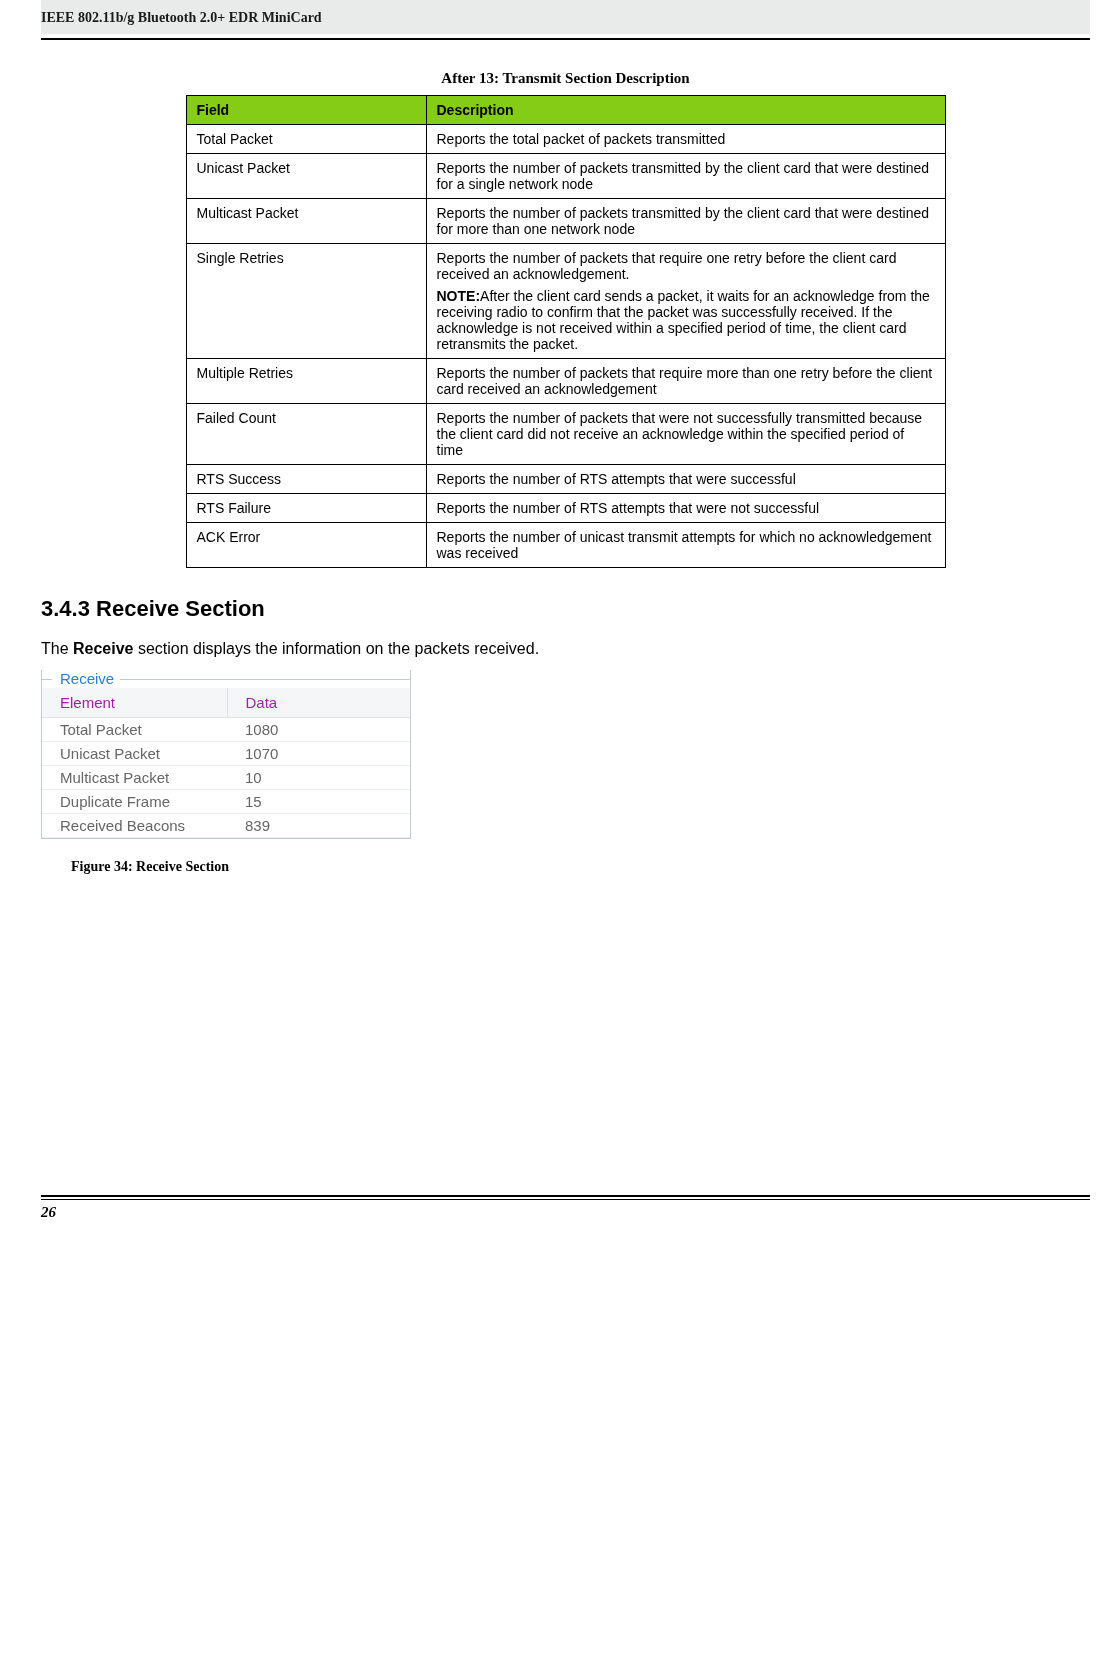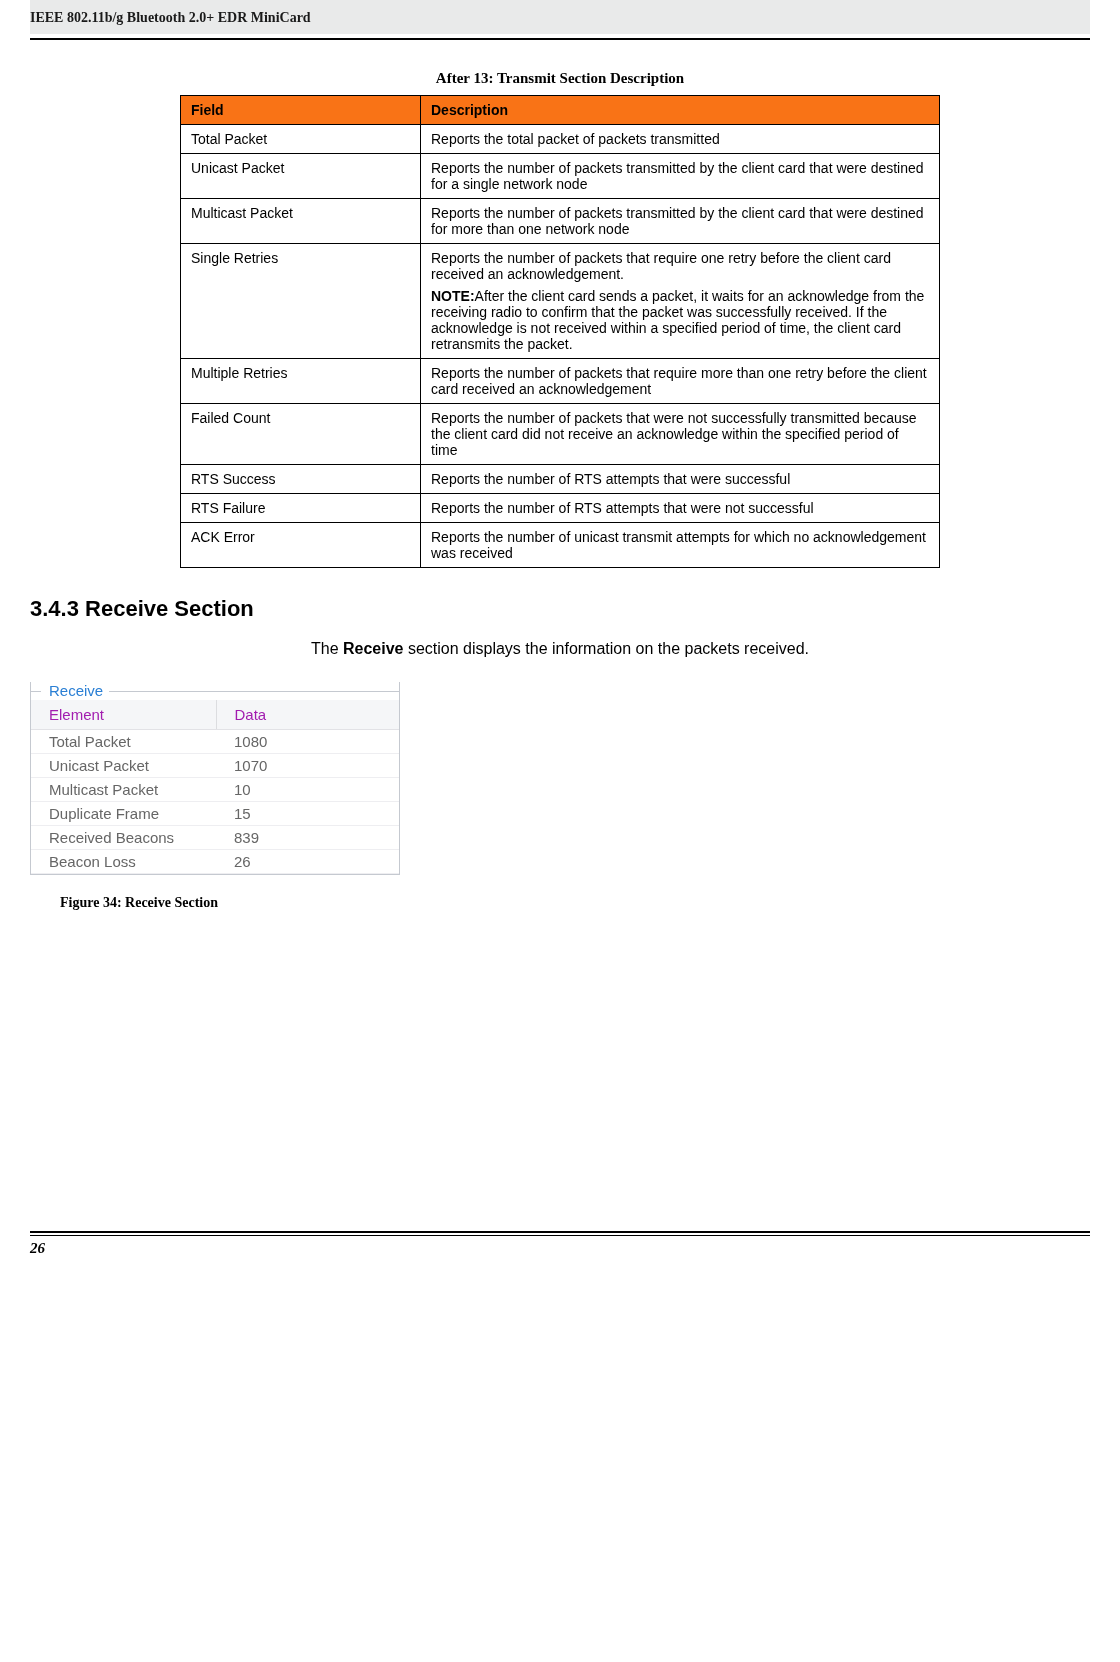--- a/index.html
+++ b/index.html
@@ -8,21 +8,21 @@
       box-sizing: border-box;
     }
     body {
       font-family: Arial, Helvetica, sans-serif;
       background: #fff;
       width: 1120px;
       margin: 0 auto;
       padding: 0;
     }
     .page-wrapper {
-      padding: 0 30px 20px 30px;
+      padding: 0 30px 20px 41px;
     }
     .header-band {
       background: #e9eaea;
       padding: 10px 0 8px 0;
       margin-bottom: 4px;
     }
     .header-title {
       font-size: 14px;
       font-weight: bold;
       color: #1a1a1a;
@@ -47,34 +47,33 @@
       font-size: 14px;
     }
     .desc-table td, .desc-table th {
       border: 1.5px solid #000;
       padding: 6px 10px;
       vertical-align: top;
       text-align: left;
     }
     .desc-table th {
       font-weight: bold;
-      background: #f97316;
+      background: #84cc16;
     }
     .col-field {
       width: 240px;
     }
     .section-heading {
       font-size: 22px;
       font-weight: bold;
       margin: 28px 0 18px 0;
     }
     .section-text {
       font-size: 16px;
-      margin-bottom: 24px;
-      text-align: center;
+      margin-bottom: 12px;
     }
     .receive-panel {
       width: 370px;
       border: 1px solid #c5c9d0;
       border-top: none;
       padding: 0;
       margin-top: 4px;
       background: #fff;
       position: relative;
     }
@@ -257,24 +256,20 @@
         <td>10</td>
       </tr>
       <tr>
         <td>Duplicate Frame</td>
         <td>15</td>
       </tr>
       <tr>
         <td>Received Beacons</td>
         <td>839</td>
       </tr>
-      <tr>
-        <td>Beacon Loss</td>
-        <td>26</td>
-      </tr>
     </tbody>
       </table>
   </div>
 
   <div class="figure-caption">Figure 34: Receive Section</div>
 
   <hr class="footer-rule-thick">
   <hr class="footer-rule-thin">
   <div class="page-number">26</div>
 

